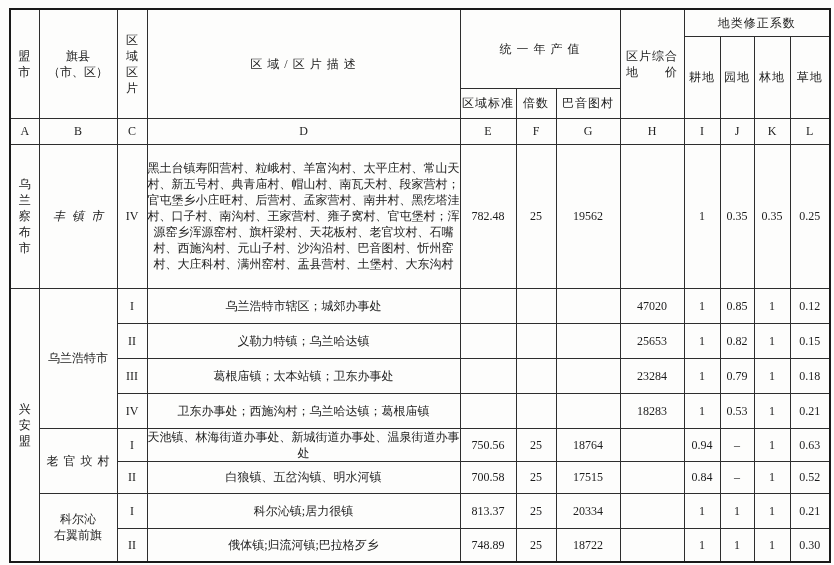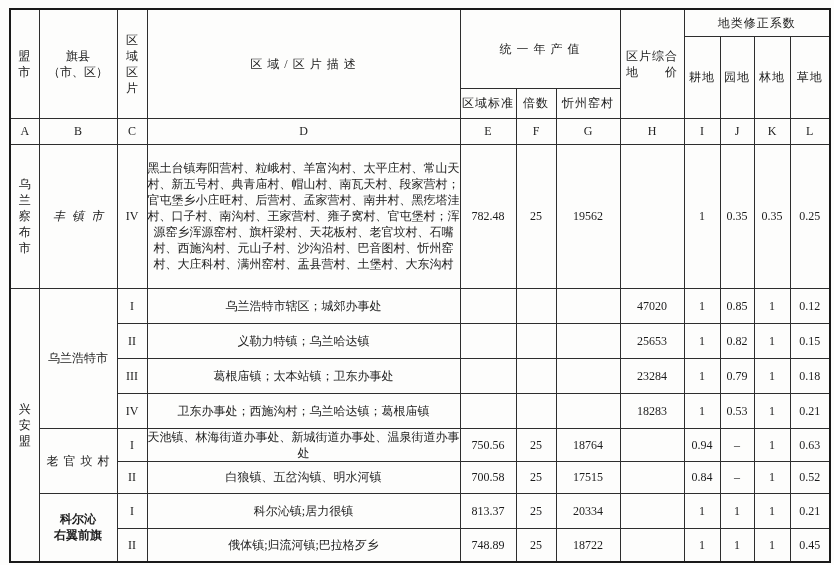--- a/index.html
+++ b/index.html
@@ -40,21 +40,21 @@
   td.hdr-banner { line-height: 22px; letter-spacing: 0; }
   td.hdr-price { line-height: 22px; letter-spacing: 1px; text-align: center; margin-left: 38px; }
   td.letter { font-size: 12.5px; color: #222; }
   
   td.vname { white-space: pre-line; font-size: 13px; }
   td.v-league1 { line-height: 19px; }
   td.v-league2 { line-height: 86px; font-size: 13.5px; }
   
   td.banner-sp3 { letter-spacing: 7px; text-indent: 7px; font-style: italic; }
   td.banner-sp4 { letter-spacing: 5px; text-indent: 5px; }
-  td.banner-2l { white-space: pre-line; line-height: 18px; font-weight: bold; }
+  td.banner-2l { white-space: pre-line; line-height: 18px; }
   
   td.desc {
     text-align: left;
     padding: 3px 7px 3px 7px;
     font-size: 12.2px;
     line-height: 17.8px;
   }
   td.desc-just { text-align: justify; text-justify: inter-ideograph; line-height: 17.9px; margin-top: 40px; }
   
   td.num { font-size: 12.5px; font-family: "Liberation Serif", "DejaVu Serif", serif; }
@@ -97,21 +97,21 @@
     </tr>
     <tr style="height:52px">
       <td rowspan="2" class="hdr">耕地</td>
       <td rowspan="2" class="hdr">园地</td>
       <td rowspan="2" class="hdr">林地</td>
       <td rowspan="2" class="hdr">草地</td>
     </tr>
     <tr style="height:30px">
       <td class="hdr">区域标准</td>
       <td class="hdr">倍数</td>
-      <td class="hdr">忻州窑村</td>
+      <td class="hdr">巴音图村</td>
     </tr>
     <tr style="height:26px">
       <td class="letter">A</td>
       <td class="letter">B</td>
       <td class="letter">C</td>
       <td class="letter">D</td>
       <td class="letter">E</td>
       <td class="letter">F</td>
       <td class="letter">G</td>
       <td class="letter">H</td>
@@ -236,17 +236,17 @@
     <tr style="height:34px">
       <td>II</td>
       <td class="desc">俄体镇;归流河镇;巴拉格歹乡</td>
       <td class="num">748.89</td>
       <td class="num">25</td>
       <td class="num">18722</td>
       <td class="num"></td>
       <td class="num">1</td>
       <td class="num">1</td>
       <td class="num">1</td>
-      <td class="num">0.45</td>
+      <td class="num">0.30</td>
     </tr>
   </tbody>
     </table>
 </div>
 
 </body></html>

